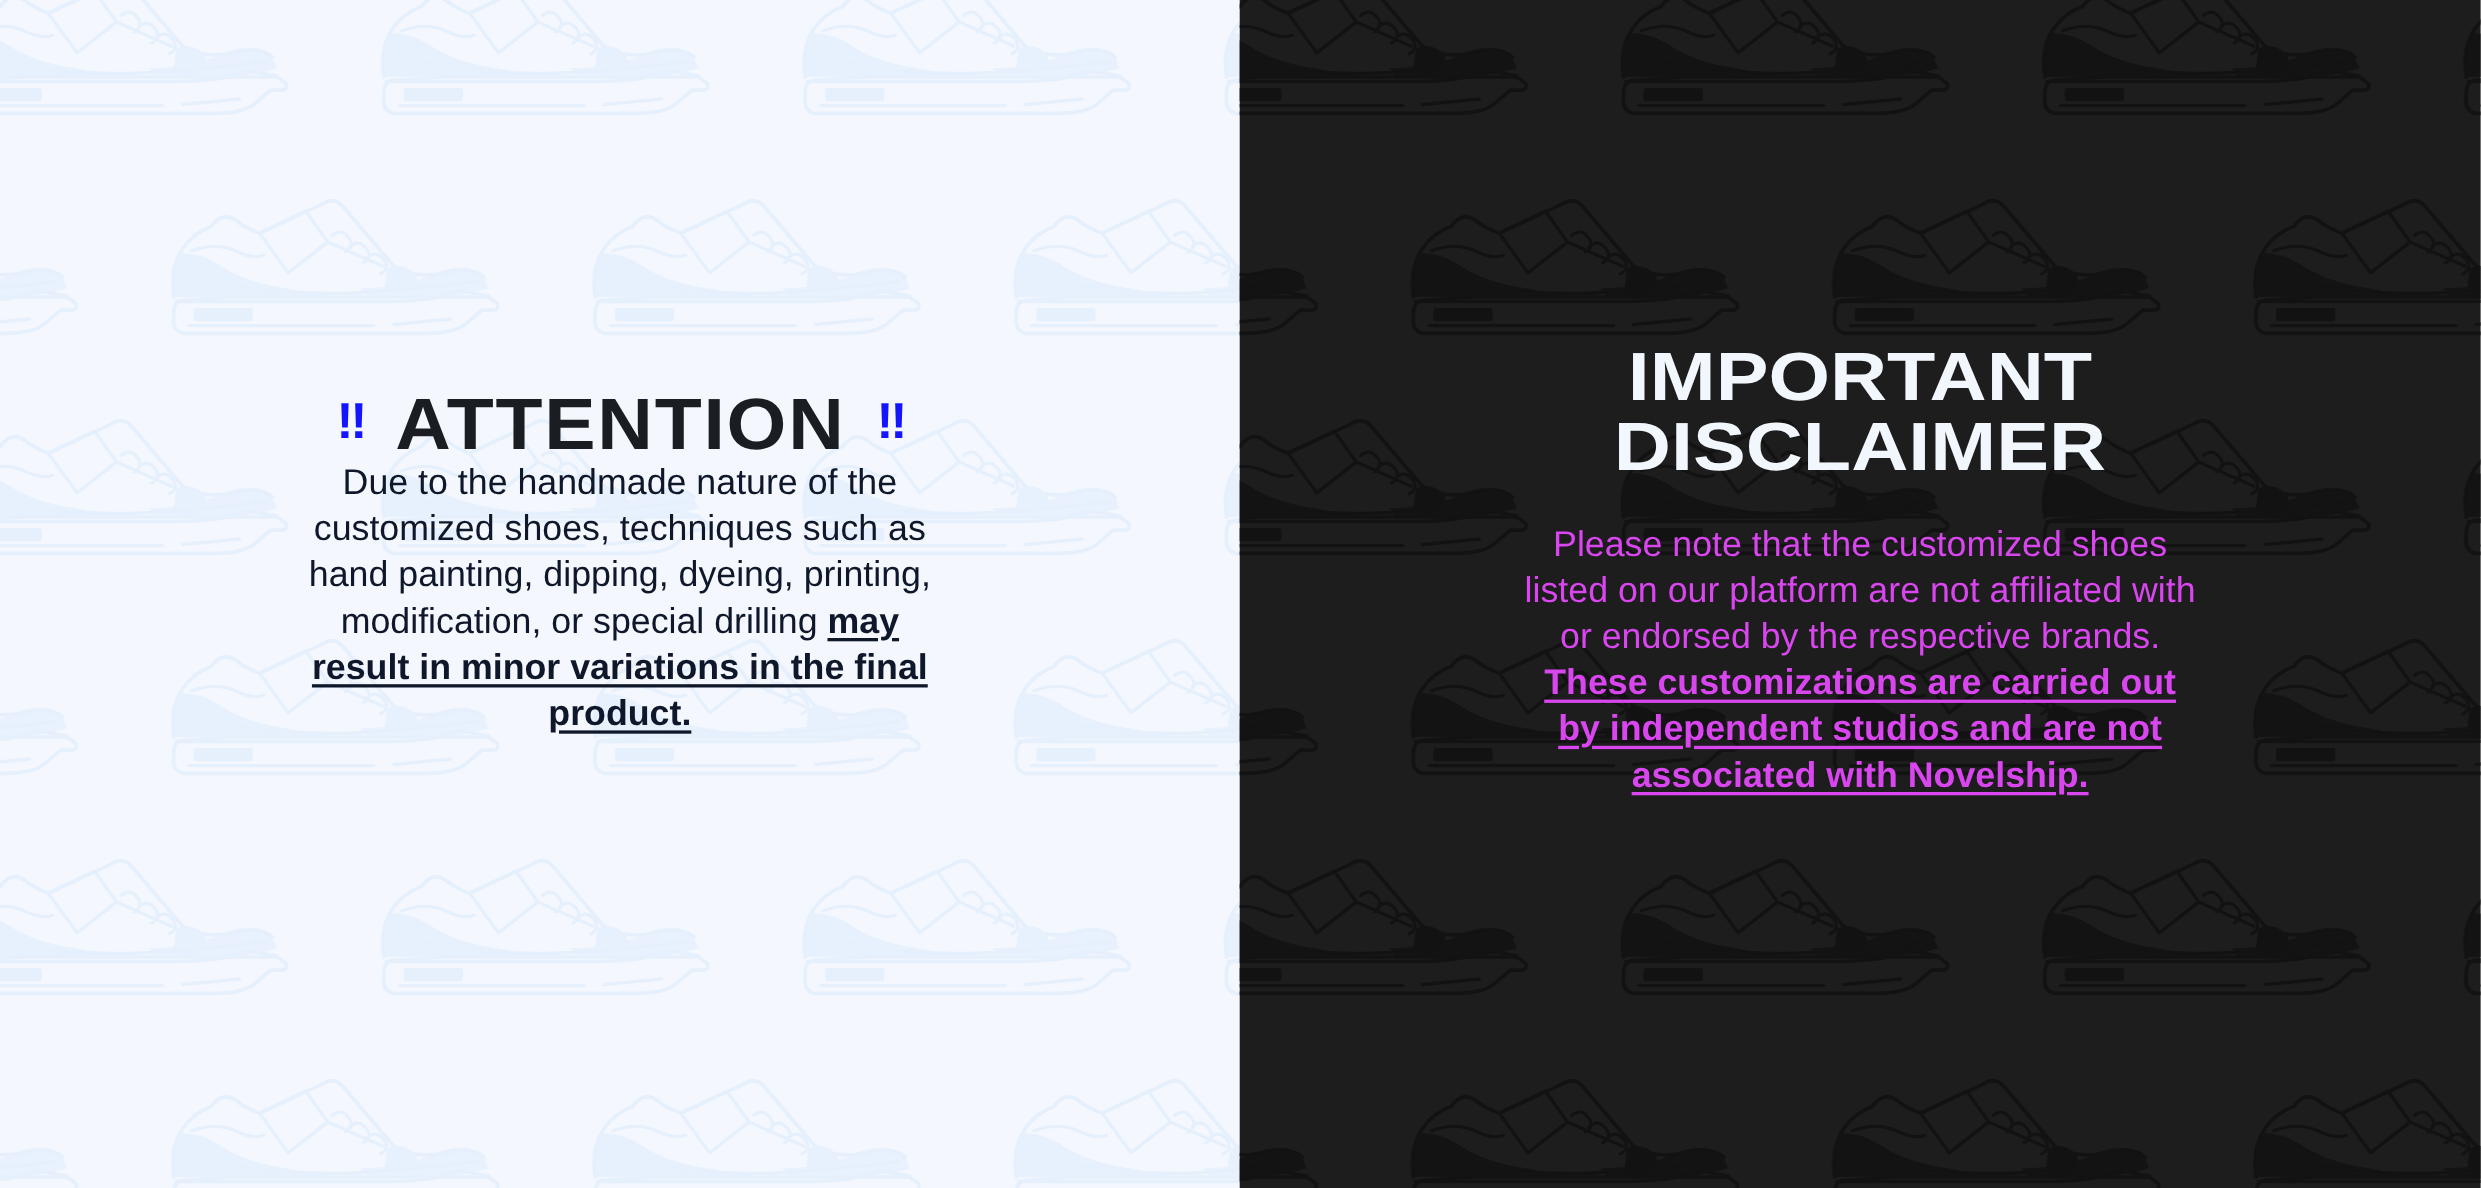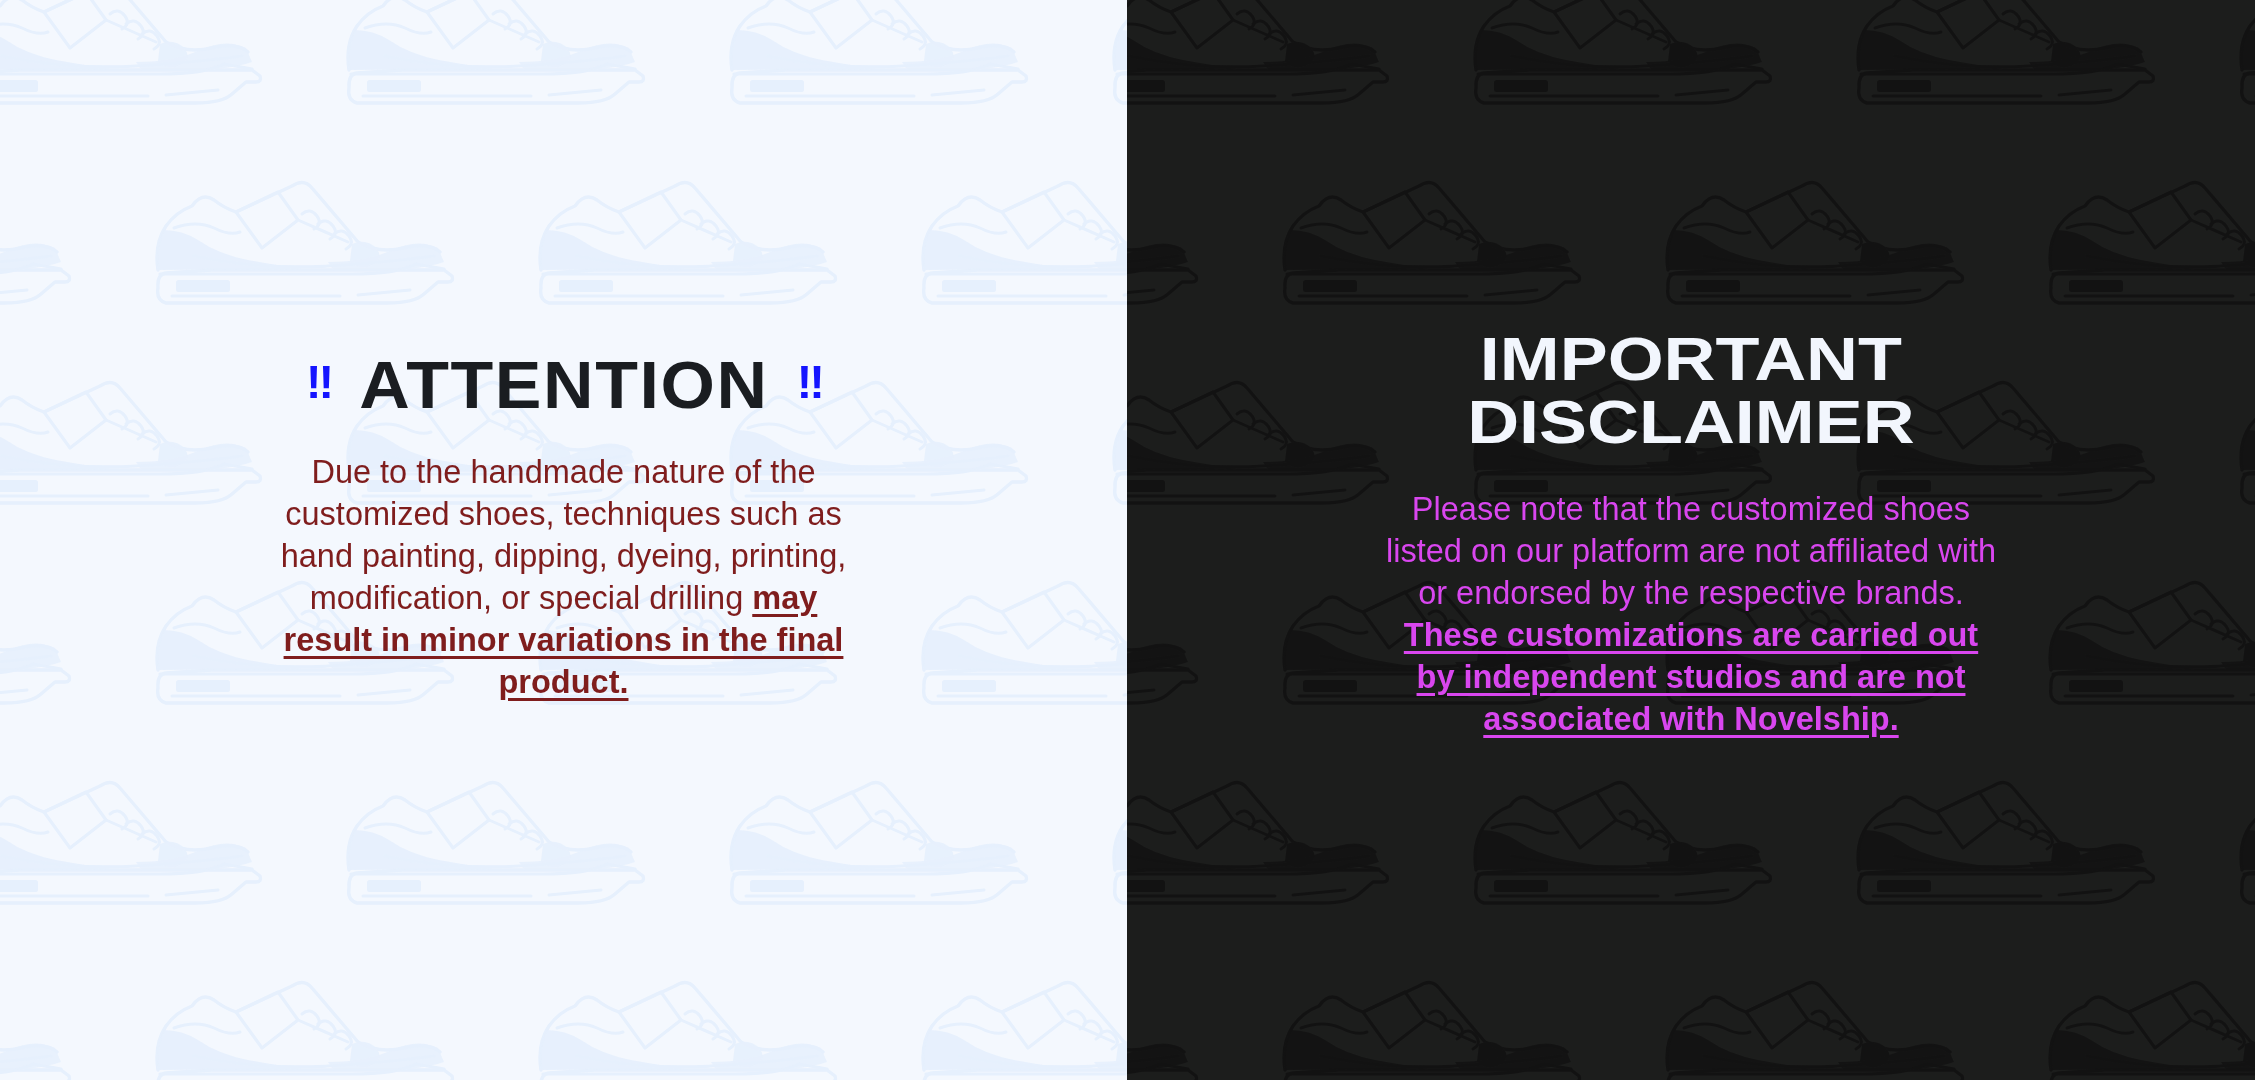--- a/index.html
+++ b/index.html
@@ -46,21 +46,21 @@
   
   .content {
     position: relative;
     z-index: 2;
     width: 100%;
     display: flex;
     flex-direction: column;
     align-items: center;
   }
   .panel-left  .content { padding-top: 352px; }
-  .panel-right .content { padding-top: 312px; margin-top: 15px; }
+  .panel-right .content { padding-top: 312px; }
 
   
   .heading {
     margin: 0;
     text-align: center;
     font-weight: 900;
     line-height: 1.0;
     letter-spacing: -0.5px;
     white-space: nowrap;
   }
@@ -101,23 +101,22 @@
 
   
   .body-copy {
     text-align: center;
     font-size: 32.5px;
     line-height: 1.29;
     font-weight: 400;
     margin: 0;
   }
   .panel-left .body-copy {
-    color: #7f1d1d;
+    color: #0f172a;
     width: 580px;
-    margin-top: 34px;
   }
   .panel-right .body-copy {
     color: #d946ef;
     width: 610px;
     margin-top: 36px;
   }
   .body-copy b {
     font-weight: 700;
     text-decoration: underline;
     text-decoration-thickness: 2.5px;

